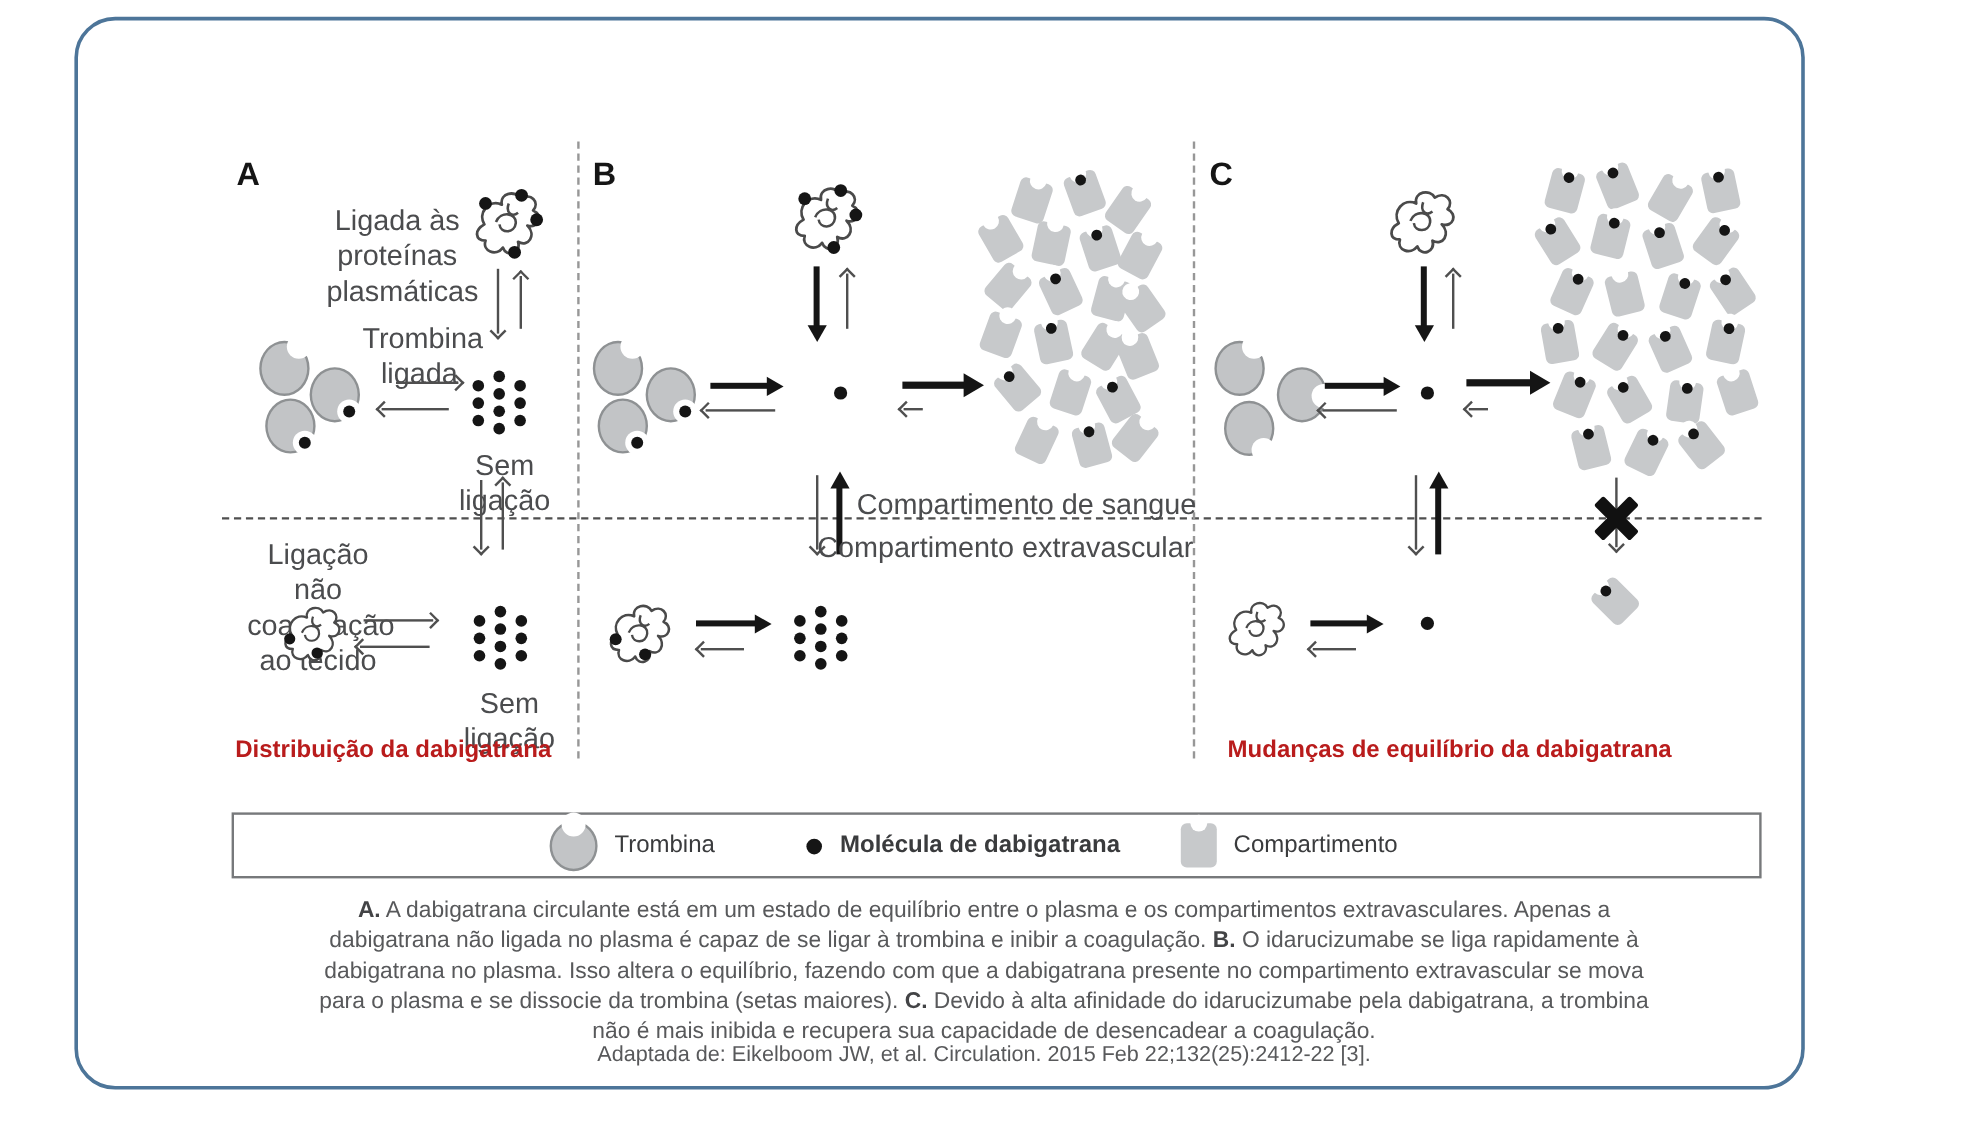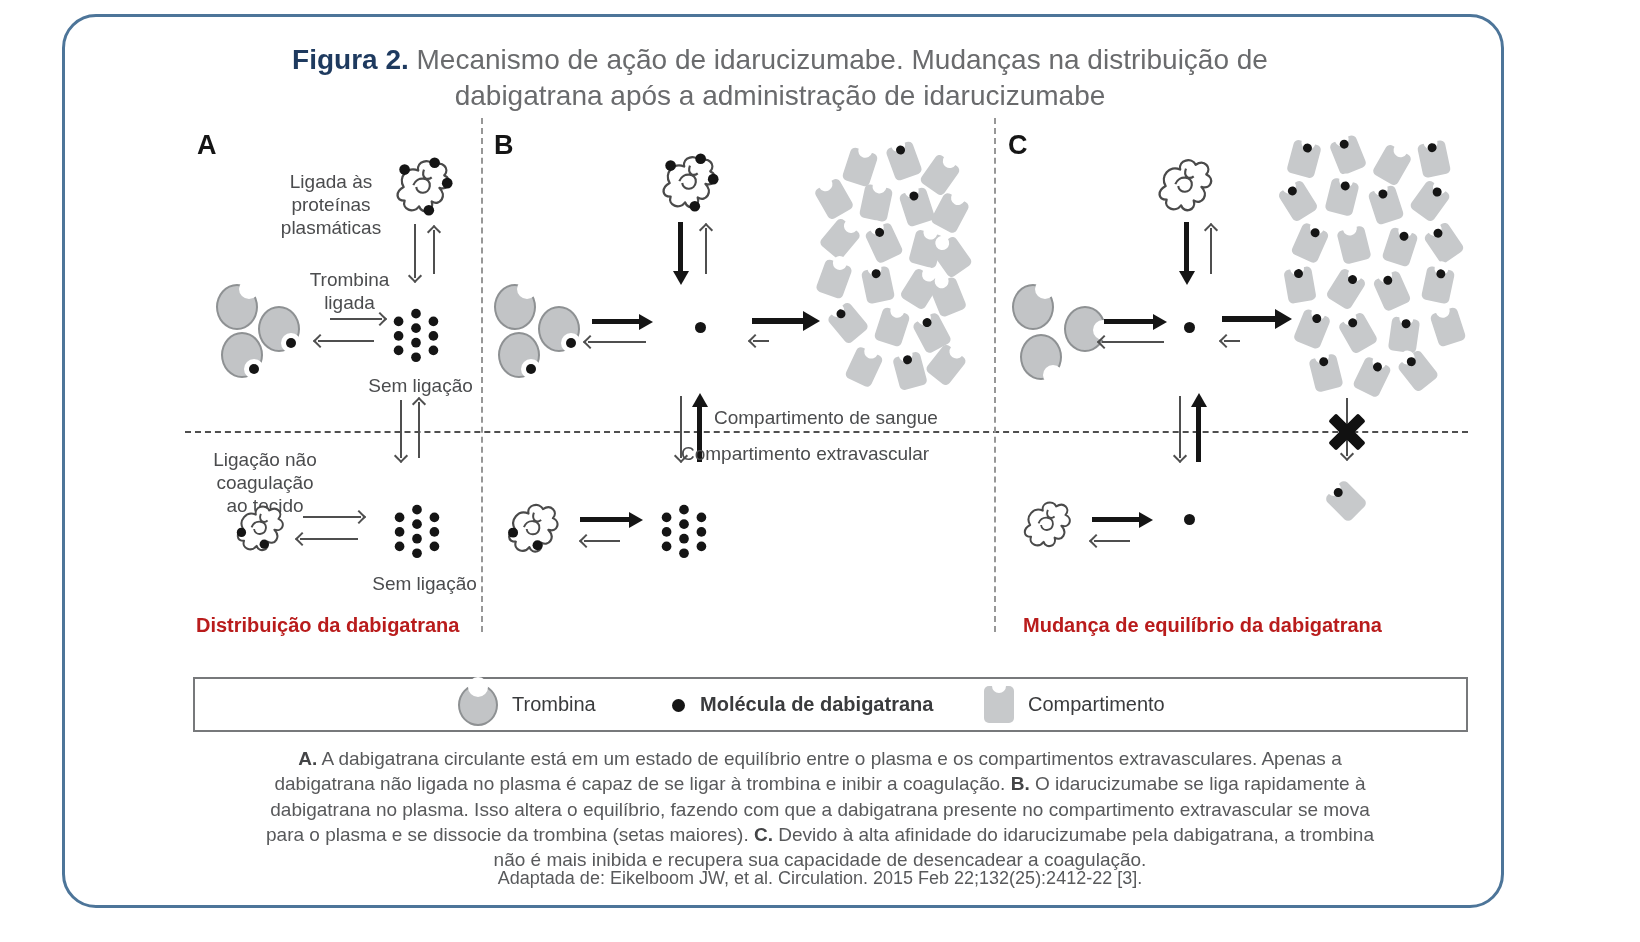--- a/index.html
+++ b/index.html
@@ -8,21 +8,21 @@
   }
   *{margin:0;padding:0;box-sizing:border-box;}
   body{background:#fff;font-family:"Liberation Sans",sans-serif;}
   .page{position:relative;width:1640px;height:942px;background:#fff;overflow:hidden;}
   .fig-box{position:absolute;left:62px;top:14px;width:1442px;height:894px;
            border:3px solid var(--frame);border-radius:34px;background:#fff;}
   .title{position:absolute;left:260px;top:42px;width:1040px;text-align:center;
          font-size:28px;line-height:1.3;color:var(--gtext);font-weight:normal;}
   .title strong{color:var(--navy);font-weight:bold;}
   .plabel{position:absolute;font-weight:bold;font-size:27px;color:var(--ink);}
-  .lbl{position:absolute;font-size:19px;color:var(--label);text-align:center;line-height:1.22;}
+  .lbl{position:absolute;font-size:24px;color:var(--label);text-align:center;line-height:1.22;}
   .lbl.left{text-align:center;white-space:nowrap;}
   .ptitle{position:absolute;font-weight:bold;font-size:20px;color:#b91c1c;text-align:left;}
   
   .dash-h{position:absolute;height:0;border-top:2.5px dashed #4f4f4f;}
   .dash-v{position:absolute;width:0;border-left:2px dashed #979797;}
   
   .thr{position:absolute;width:42px;height:46px;background:var(--shape);
        border:2px solid #8e9193;border-radius:50%;}
   .thr.m-tr::before,.thr.m-r::before,.thr.m-br::before,.thr.m-t::before{
        content:"";position:absolute;width:20px;height:20px;background:#fff;border-radius:50%;}
@@ -119,21 +119,20 @@
           <circle cx="44" cy="33" r="5"></circle>
           <circle cx="44" cy="48" r="5"></circle>
       </g>
     </symbol>
   </defs>
 </svg>
 
 <div class="page">
   <div class="fig-box"></div>
 
-  <h1 class="title"><strong>Figura 2.</strong><span> Mecanismo de ação de idarucizumabe. Mudanças na distribuição de dabigatrana após a administração de idarucizumabe</span></h1>
 
   <div class="dash-h" style="left:185px;top:431px;width:1283px;"></div>
   <div class="dash-v" style="left:481px;top:118px;height:514px;"></div>
   <div class="dash-v" style="left:994px;top:118px;height:514px;"></div>
 
   <div class="plabel" style="left:197px;top:130px;">A</div>
   <div class="lbl" style="left:272px;top:170px;width:118px;">Ligada às proteínas plasmáticas</div>
   <svg class="sq" style="left:392px;top:156px;width:62px;height:62px;">
       <use href="#sq-b4"></use>
     </svg>
@@ -275,21 +274,21 @@
   <div class="td" style="left:1346px;top:398px;height:58px;"></div>
   <div class="xmark" style="left:1327px;top:412px;"></div>
   <i class="ida bd" style="left:1332px;top:484px;transform:rotate(-45deg);"></i>
 
   <svg class="sq" style="left:1020px;top:498px;width:54px;height:54px;">
       <use href="#sq-free"></use>
     </svg>
   <div class="kr" style="left:1092px;top:517px;width:48px;"></div>
   <div class="tl" style="left:1094px;top:540px;width:36px;"></div>
   <div class="dot1" style="left:1184px;top:514px;"></div>
-  <div class="ptitle" style="left:1023px;top:614px;width:400px;">Mudança de equilíbrio da dabigatrana</div>
+  <div class="ptitle" style="left:1023px;top:614px;width:400px;">Mudanças de equilíbrio da dabigatrana</div>
 
   <div class="legend"></div>
   <div class="thr m-t" style="left:458px;top:684px;width:40px;height:42px;"></div>
   <div class="leg-lbl" style="left:512px;top:693px;">Trombina</div>
   <div class="dot1" style="left:672px;top:699px;width:13px;height:13px;"></div>
   <div class="leg-lbl" style="left:700px;top:693px;font-weight:bold;">Molécula de dabigatrana</div>
   <i class="ida lg" style="left:984px;top:686px;"></i>
   <div class="leg-lbl" style="left:1028px;top:693px;">Compartimento</div>
 
   <p class="caption"><strong>A.</strong><span> A dabigatrana circulante está em um estado de equilíbrio entre o plasma e os compartimentos extravasculares. Apenas a dabigatrana não ligada no plasma é capaz de se ligar à trombina e inibir a coagulação. </span><strong>B.</strong><span> O idarucizumabe se liga rapidamente à dabigatrana no plasma. Isso altera o equilíbrio, fazendo com que a dabigatrana presente no compartimento extravascular se mova para o plasma e se dissocie da trombina (setas maiores). </span><strong>C.</strong><span> Devido à alta afinidade do idarucizumabe pela dabigatrana, a trombina não é mais inibida e recupera sua capacidade de desencadear a coagulação.</span></p>

